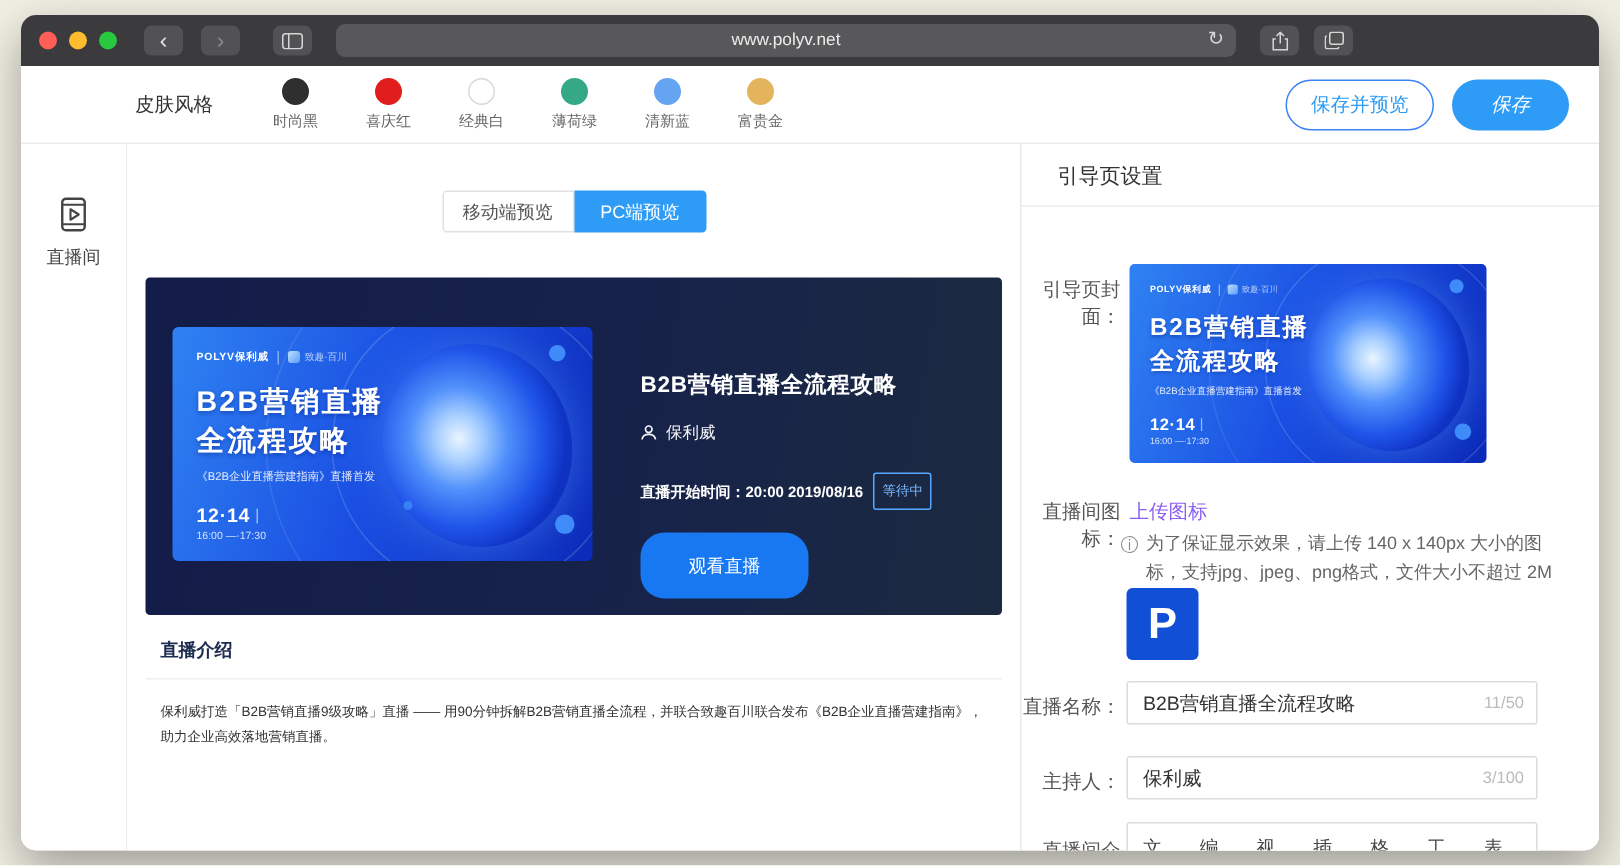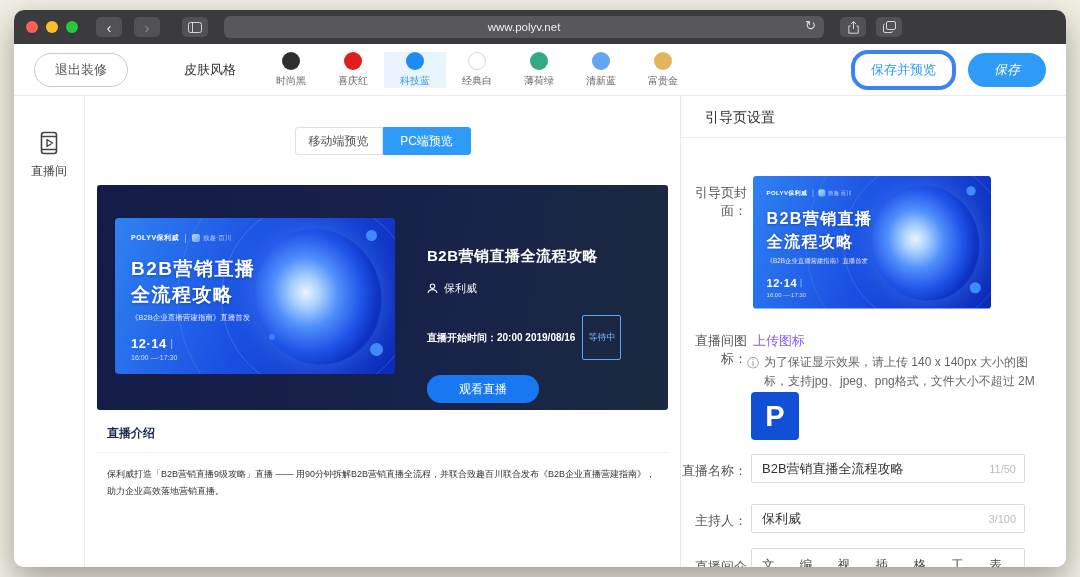--- a/index.html
+++ b/index.html
@@ -30,21 +30,21 @@
   .exit-btn { border:1px solid #c9c9c9; background:#fff; color:#555; border-radius:17px; padding:7px 20px; font-size:13px; }
   .skin-label { margin-left:56px; font-size:13px; color:#333; }
   .skins { display:flex; margin-left:24px; height:36px; }
   .skin { width:62px; display:flex; flex-direction:column; align-items:center; justify-content:center; gap:4px; cursor:pointer; }
   .skin.selected { background:#e9f4fe; }
   .skin-dot { width:18px; height:18px; border-radius:50%; }
   .skin-dot.ring { border:1px solid #d8d8d8; }
   .skin-name { font-size:10px; color:#666; }
   .skin.selected .skin-name { color:#2e9cf6; }
   .tool-spacer { flex:1; }
-  .btn-outline { border:4px solid #3b82f6; color:#2e9cf6; background:#fff; border-radius:17px; padding:7px 16px; font-size:13px; margin-right:12px; }
+  .btn-outline { border:1px solid #3b82f6; color:#2e9cf6; background:#fff; border-radius:17px; padding:7px 16px; font-size:13px; margin-right:12px; }
   .btn-primary { border:none; background:#2e9cf6; color:#fff; border-radius:17px; padding:8px 26px; font-size:13px; margin-right:10px;font-style:italic; }
 
   
   .main { flex:1; display:flex; min-height:0; }
   .sidebar { width:71px; border-right:1px solid #ededed; padding-top:34px; flex-shrink:0; }
   .side-item { height:88px; display:flex; flex-direction:column; align-items:center; gap:7px;
                font-size:12px; color:#444; cursor:pointer; }
   .side-item.selected { background:#e9f4fe; color:#2e9cf6; }
 
   .center { flex:1; position:relative; background:#fff; }
@@ -83,22 +83,22 @@
     border:1px solid rgba(255,255,255,.10); border-radius:50%; }
   .bdot { position:absolute; border-radius:50%; background:#3f8bfa; z-index:2; }
   .bdot-a { width:11px; height:11px; right:18px; top:12px; }
   .bdot-b { width:13px; height:13px; right:12px; bottom:18px; }
   .bdot-c { width:6px; height:6px; right:120px; bottom:34px; opacity:.8; }
 
   .stage-info { position:absolute; left:330px; top:62px; color:#fff; z-index:3; }
   .si-title { font-size:15px; font-weight:600; letter-spacing:.5px; }
   .si-host { margin-top:15px; display:flex; align-items:center; gap:6px; font-size:11px; opacity:.95; }
   .si-time { margin-top:19px; display:flex; align-items:center; gap:7px; font-size:10px; font-weight:600; }
-  .si-badge { border:1px solid #5aa7ff; color:#7cbaff; font-size:9px; font-weight:400; padding:15px 5px; border-radius:2px; }
-  .watch-btn { margin-top:15px; width:112px; height:28px; border-radius:16px; background:#1778f2; color:#fff;
+  .si-badge { border:1px solid #5aa7ff; color:#7cbaff; font-size:9px; font-weight:400; padding:5px 5px; border-radius:2px; }
+  .watch-btn { margin-top:15px; width:112px; height:44px; border-radius:16px; background:#1778f2; color:#fff;
                font-size:12px; display:flex; align-items:center; justify-content:center; cursor:pointer; }
 
   
   .intro { position:absolute; left:12px; top:314px; width:571px; background:#fff; }
   .intro-h { padding:15px 10px 10px; font-size:12px; font-weight:bold; color:#1c2b50; border-bottom:1px solid #f0f0f0; }
   .intro-p { margin:13px 10px; font-size:9px; color:#333; line-height:1.9; }
 
   
   .rightpanel { width:386px; border-left:1px solid #e8e8e8; position:relative; flex-shrink:0; background:#fff; }
   .panel-title { position:absolute; top:13px; left:24px; font-size:14px; color:#333; }
@@ -167,34 +167,29 @@
               <rect x="3.5" y="0.5" width="9" height="8" rx="1.5" fill="none" stroke="#d6d6d6"></rect>
               <path d="M1.5 3 Q0.5 3 0.5 4.5 V10 Q0.5 11.5 2 11.5 H8 Q9.5 11.5 9.5 10.3" fill="none" stroke="#d6d6d6"></path>
             </svg>
         </span>
       </div>
     </div>
 
     <div class="app">
 
       <div class="toolbar">
-        <button class="exit-btn">退出装修</button>
         <span class="skin-label">皮肤风格</span>
         <div class="skins">
           <div class="skin">
             <span class="skin-dot" style="background-color: rgb(47, 47, 47);"></span>
             <span class="skin-name">时尚黑</span>
           </div>
           <div class="skin">
             <span class="skin-dot" style="background-color: rgb(225, 29, 29);"></span>
             <span class="skin-name">喜庆红</span>
-          </div>
-          <div class="skin selected">
-            <span class="skin-dot" style="background-color: rgb(31, 139, 244);"></span>
-            <span class="skin-name">科技蓝</span>
           </div>
           <div class="skin">
             <span class="skin-dot ring" style="background-color: rgb(255, 255, 255);"></span>
             <span class="skin-name">经典白</span>
           </div>
           <div class="skin">
             <span class="skin-dot" style="background-color: rgb(53, 168, 133);"></span>
             <span class="skin-name">薄荷绿</span>
           </div>
           <div class="skin">

